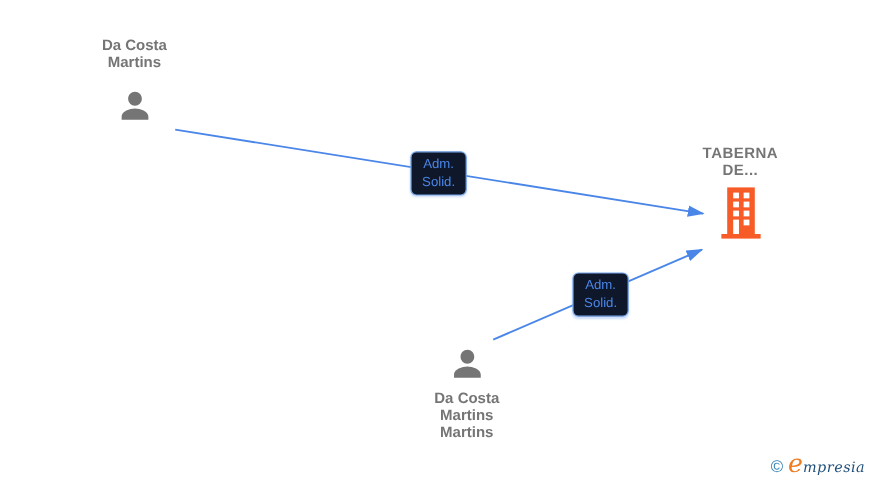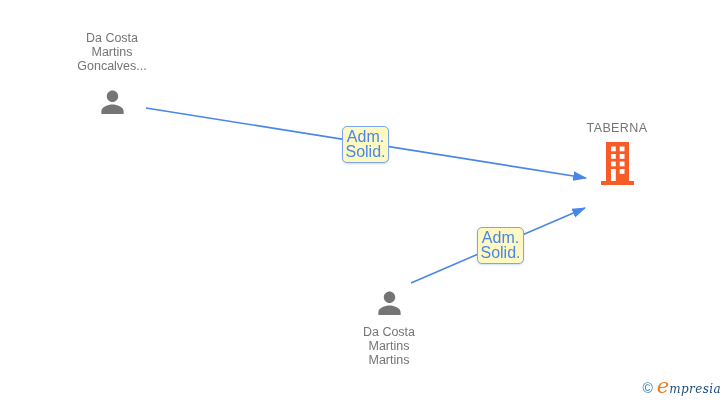--- a/index.html
+++ b/index.html
@@ -19,45 +19,45 @@
     width:728px;height:400px;
     background:var(--background);
     font-family:"Liberation Sans","DejaVu Sans",sans-serif;
     overflow:hidden;
   }
   .canvas{position:relative;width:728px;height:400px;}
   .edges-svg{position:absolute;left:0;top:0;width:728px;height:400px;}
   .edge-line{stroke:var(--edge-blue);stroke-width:1.6;fill:none;}
   .arrowhead{fill:var(--edge-blue);}
 
-  .node{position:absolute;text-align:center;cursor:pointer;}
+  .node{position:absolute;text-align:center;cursor:pointer;font-weight:bold;}
   .node-label{
     color:var(--node-text);
     font-size:12.5px;line-height:14px;
   }
   .node-label.company{letter-spacing:.4px;}
   .node-icon{display:block;margin:0 auto;}
   .person-glyph{fill:var(--person-icon);}
   .building-body{fill:var(--building-orange);}
   .building-window{fill:#ffffff;}
 
   .node-person1{left:38px;top:31px;width:148px;}
   .node-person1 .node-icon{margin-top:12px;}
   .node-company{left:552px;top:121px;width:130px;}
   .node-company .node-icon{margin-top:7px;}
   .node-person2{left:315px;top:286px;width:148px;}
   .node-person2 .node-label{margin-top:6px;}
 
   .edge-label{
     position:absolute;width:45px;height:35px;
-    background:#fef9c3;
+    background:#0f172a;
     border:1px solid var(--edge-label-border);
     border-radius:5px;
     display:flex;flex-direction:column;align-items:center;justify-content:center;
-    font-size:16px;line-height:14.5px;
+    font-size:11px;line-height:14.5px;
     color:var(--edge-label-text);
     box-shadow:0 1px 2px rgba(109,158,235,.35);
   }
   .edge-label-1{left:342px;top:126px;}
   .edge-label-2{left:477px;top:227px;}
 
   .watermark{
     position:absolute;right:7px;bottom:2px;
     display:flex;align-items:baseline;gap:4px;
     user-select:none;
@@ -79,30 +79,30 @@
       </marker>
     </defs>
     <line class="edge-line" x1="146" y1="108" x2="586" y2="178" marker-end="url(#arrow)"></line>
     <line class="edge-line" x1="411" y1="283" x2="585" y2="208" marker-end="url(#arrow)"></line>
   </svg>
 
   <div class="node node-person1">
     <div class="node-label">
       <div>Da Costa</div>
       <div>Martins</div>
-      <div>Goncalves...</div>
     </div>
     <svg class="node-icon" width="33" height="33" viewBox="0 0 24 24">
       <path class="person-glyph" d="M12 12.4c2.3 0 4.15-1.9 4.15-4.2S14.3 4 12 4 7.85 5.9 7.85 8.2s1.85 4.2 4.15 4.2zM12 14.1c-3.2 0-8.1 1.65-8.1 4.9V21h16.2v-2c0-3.25-4.9-4.9-8.1-4.9z"></path>
     </svg>
   </div>
 
   <div class="node node-company">
     <div class="node-label company">
       <div>TABERNA</div>
+      <div>DE...</div>
     </div>
     <svg class="node-icon" width="33" height="43" viewBox="0 0 33 43">
       <rect class="building-body" x="0" y="39" width="33" height="4"></rect>
       <rect class="building-body" x="5" y="0" width="23" height="39"></rect>
       <rect class="building-window" x="10" y="4.5" width="4.8" height="4.8"></rect>
       <rect class="building-window" x="18.7" y="4.5" width="4.8" height="4.8"></rect>
       <rect class="building-window" x="10" y="12" width="4.8" height="4.8"></rect>
       <rect class="building-window" x="18.7" y="12" width="4.8" height="4.8"></rect>
       <rect class="building-window" x="10" y="19.5" width="4.8" height="4.8"></rect>
       <rect class="building-window" x="18.7" y="19.5" width="4.8" height="4.8"></rect>

